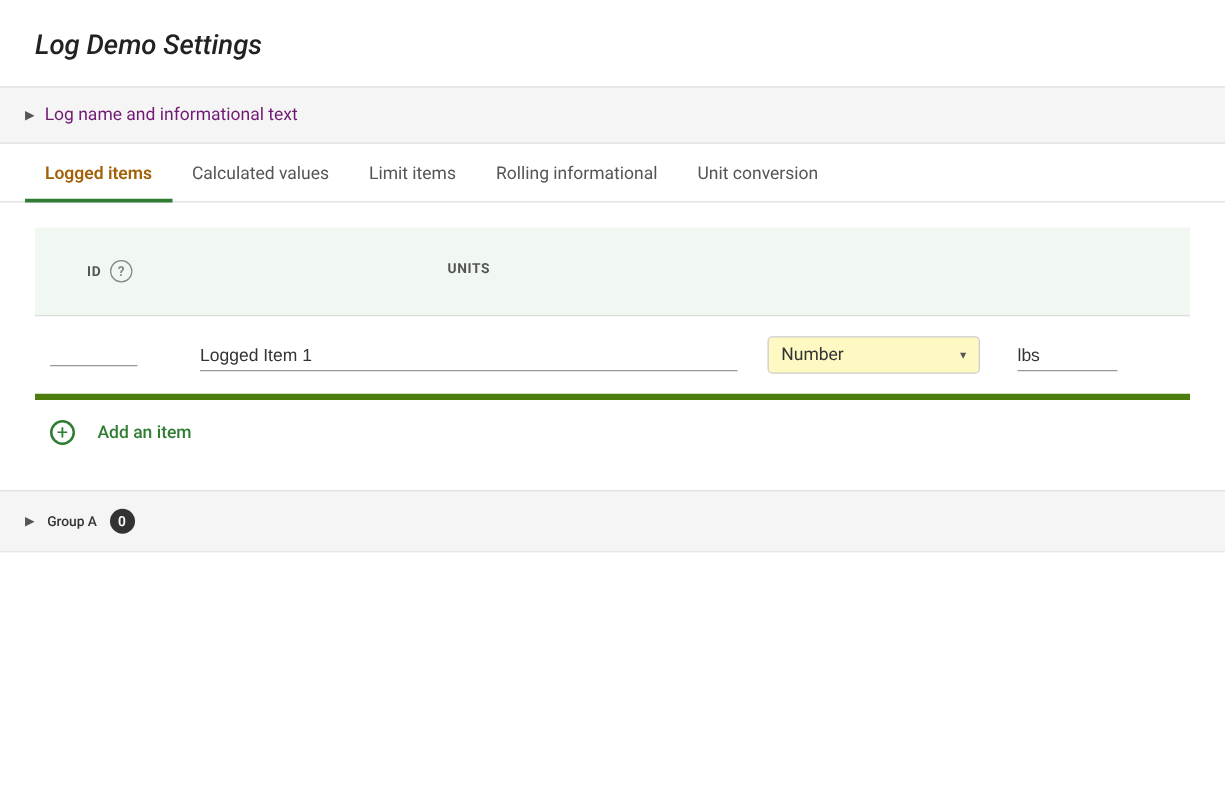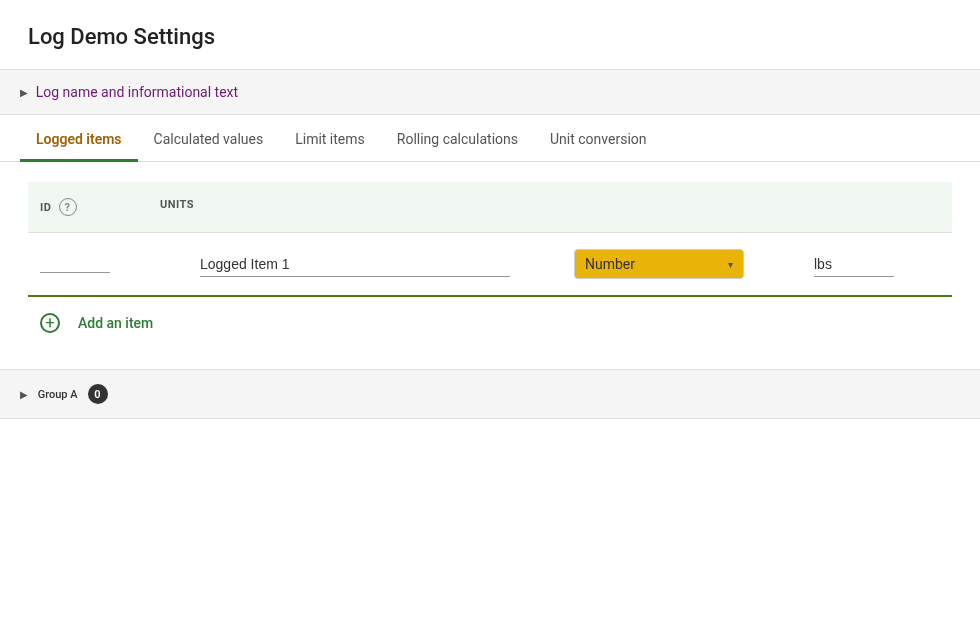--- a/index.html
+++ b/index.html
@@ -8,20 +8,21 @@
       background: #fff;
       color: #333;
       font-size: 14px;
     }
 
     .page-title {
       padding: 24px 28px 20px;
       font-size: 22px;
       font-weight: 500;
       color: #222;
+      font-style: italic;
     }
 
     .collapsible-section {
       background: #f5f5f5;
       border-top: 1px solid #e0e0e0;
       border-bottom: 1px solid #e0e0e0;
       padding: 14px 20px;
       display: flex;
       align-items: center;
       gap: 8px;
@@ -63,40 +64,40 @@
     }
 
     .table-section {
       padding: 20px 28px;
     }
 
     .table-header {
       display: grid;
       grid-template-columns: 120px 1fr 200px 150px;
       background: #f1f8f1;
-      padding: 10px 0;
+      padding: 20px 0;
       border-bottom: 1px solid #ddd;
+      text-align: center;
     }
 
     .table-header-cell {
       font-size: 11px;
       font-weight: 700;
       color: #555;
       letter-spacing: 0.5px;
       text-transform: uppercase;
       padding: 6px 12px;
     }
 
     .table-row {
       display: grid;
       grid-template-columns: 120px 1fr 200px 150px;
       padding: 10px 0;
-      border-bottom: 2px solid #4d7c0f;
-      align-items: center;
-      gap: 40px;
+      border-bottom: 5px solid #4d7c0f;
+      align-items: center;
     }
 
     .table-cell {
       padding: 6px 12px;
     }
 
     .id-cell {
       display: flex;
       align-items: center;
       gap: 6px;
@@ -133,21 +134,21 @@
       background: transparent;
     }
 
     .data-type-select {
       display: flex;
       align-items: center;
       border: 1px solid #ccc;
       border-radius: 4px;
       padding: 6px 10px;
       gap: 8px;
-      background: #eab308;
+      background: #fef9c3;
       cursor: pointer;
       width: 170px;
     }
 
     .data-type-select span:first-child {
       flex: 1;
       font-size: 14px;
       color: #333;
     }
 
@@ -238,21 +239,21 @@
 
 <div class="collapsible-section">
   <span class="chevron">▶</span>
   <span class="section-label">Log name and informational text</span>
 </div>
 
 <div class="tabs-container">
   <div class="tab active">Logged items</div>
   <div class="tab">Calculated values</div>
   <div class="tab">Limit items</div>
-  <div class="tab">Rolling calculations</div>
+  <div class="tab">Rolling informational</div>
   <div class="tab">Unit conversion</div>
 </div>
 
 <div class="table-section">
 
   <div class="table-header">
     <div class="table-header-cell">
       <span>ID</span>
       <span class="help-icon" style="margin-left:4px;">?</span>
     </div>

